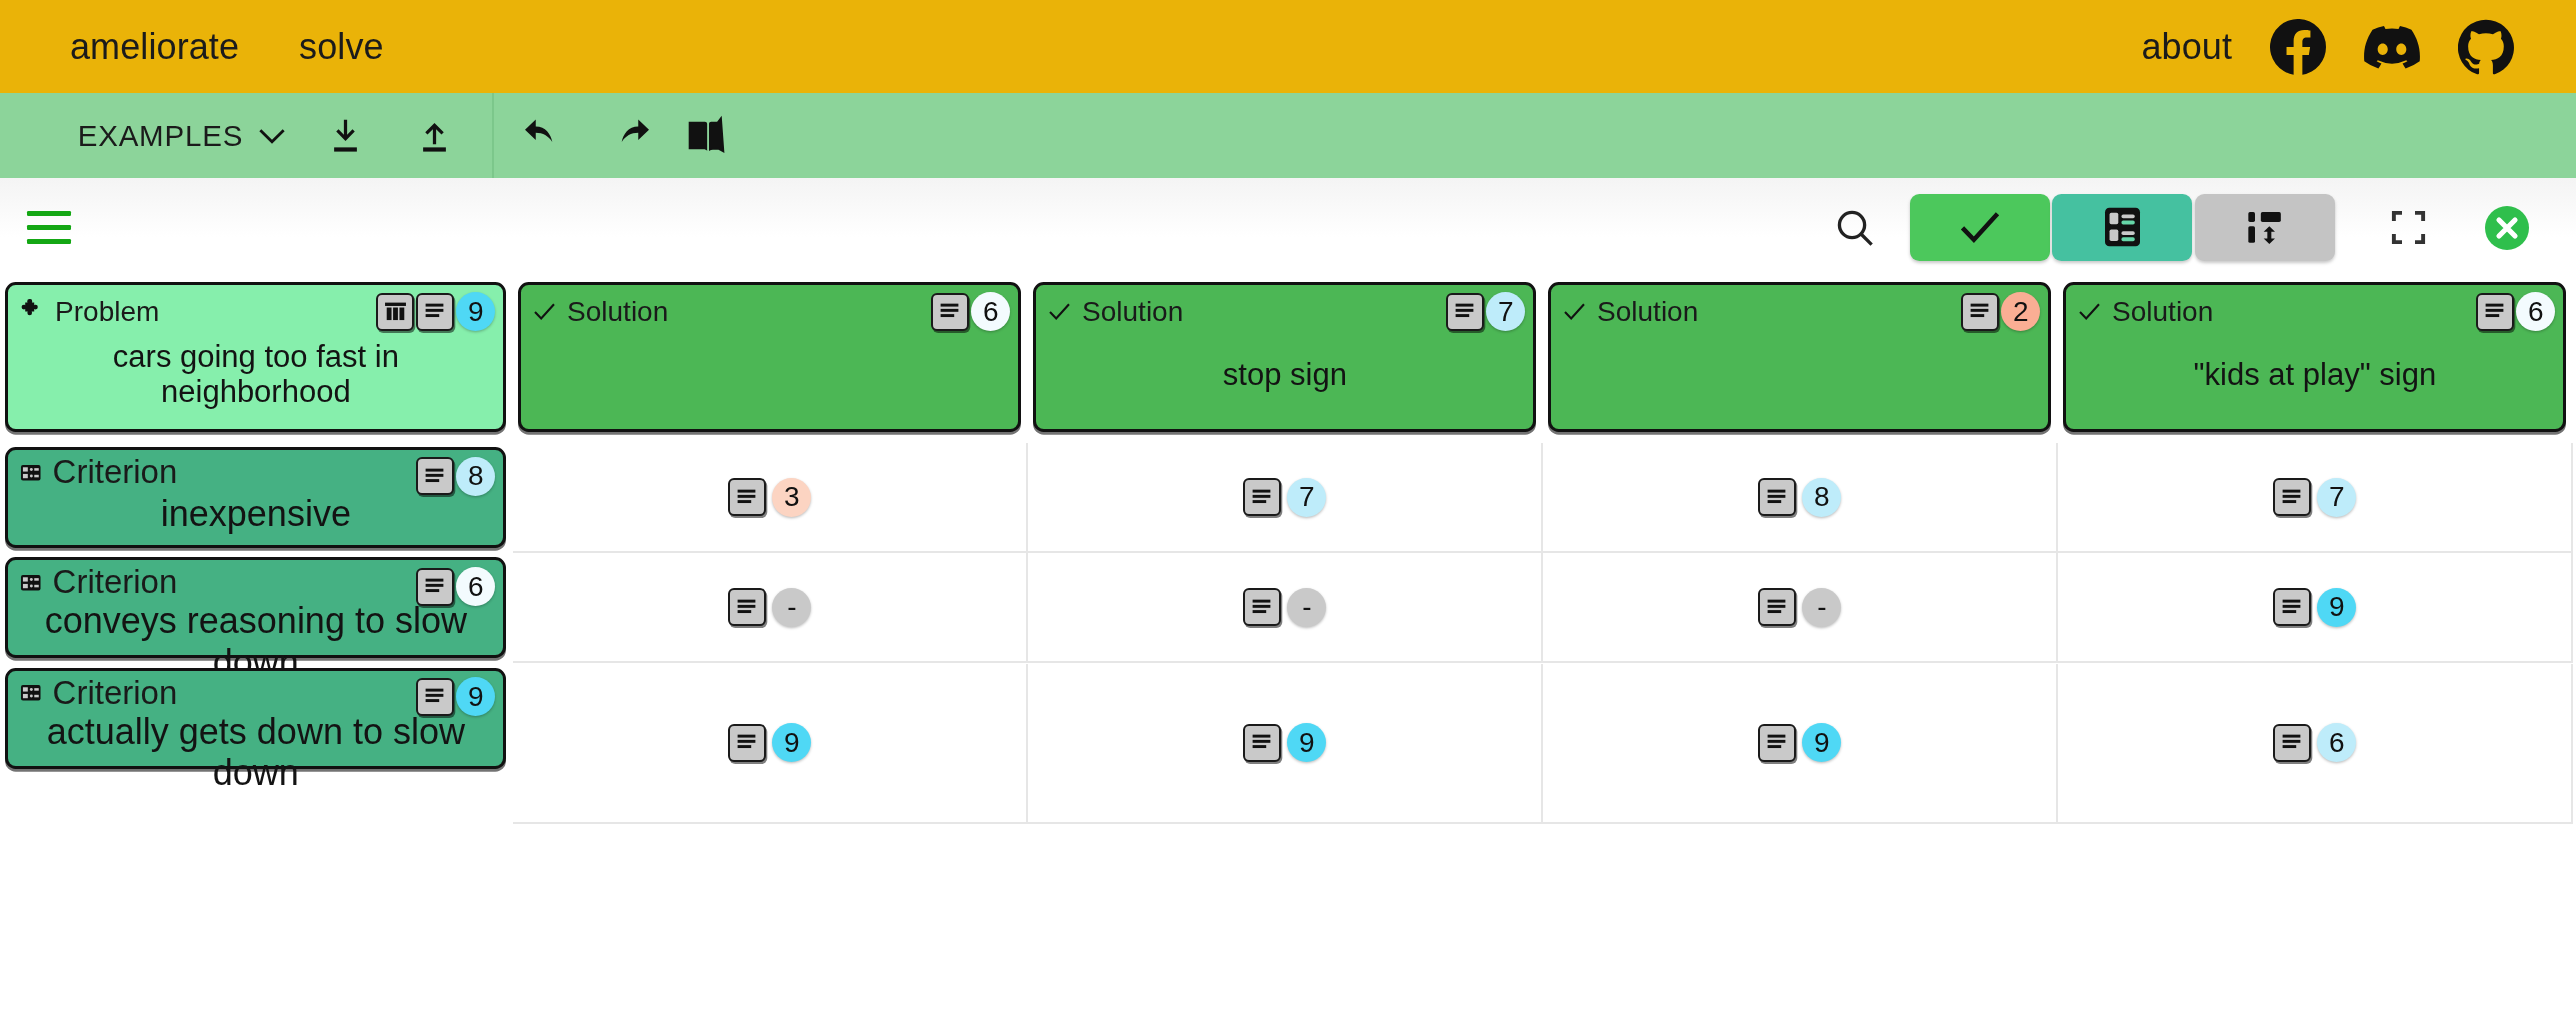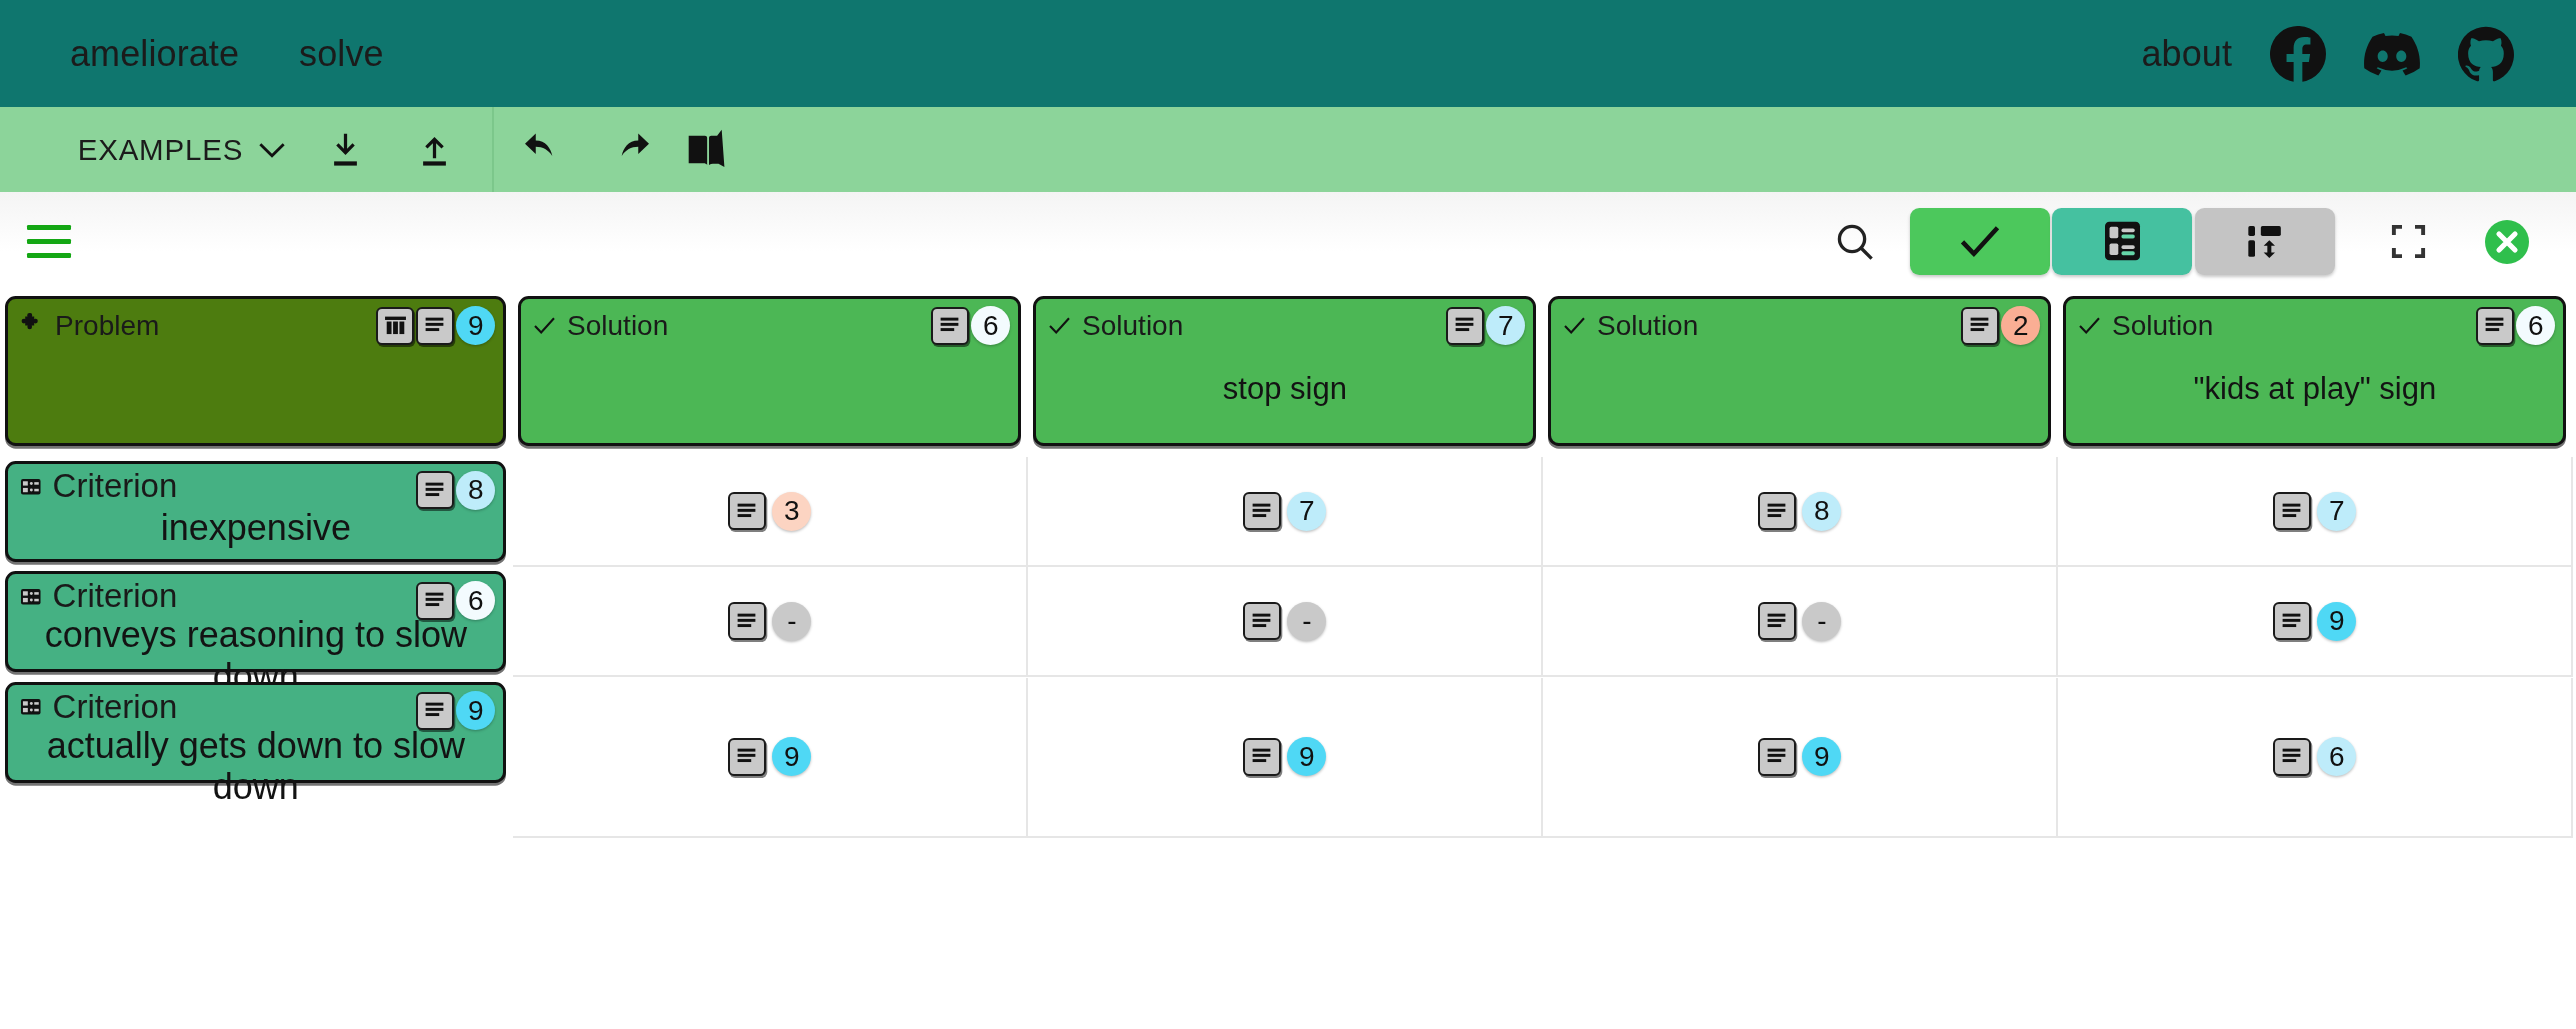--- a/index.html
+++ b/index.html
@@ -5,22 +5,22 @@
   * { box-sizing: border-box; margin: 0; padding: 0; }
   html, body {
     width: 2576px; height: 1029px;
     background: #ffffff;
     font-family: "Liberation Sans", sans-serif;
     overflow: hidden;
   }
 
   
   .topnav {
-    height: 107px;
-    background: #0f766e;
+    height: 93px;
+    background: #eab308;
     display: flex;
     align-items: center;
     padding: 0 0 0 0;
     position: relative;
   }
   .topnav-left { display: flex; align-items: center; gap: 60px; padding-left: 70px; }
   .nav-link {
     font-size: 36px;
     color: #1b1b1b;
     font-weight: 400;
@@ -109,21 +109,21 @@
   .card {
     margin: 5.4px 6.7px 8px 5.4px;
     height: 150px;
     border-radius: 10.7px;
     border: 3.4px solid #111;
     position: relative;
     display: flex;
     flex-direction: column;
     box-shadow: 0 2.7px 0 rgba(0,0,0,.55);
   }
-  .card.problem   { background: #4d7c0f; }
+  .card.problem   { background: #86efac; }
   .card.solution  { background: #4CB755; }
   .card.criterion { background: #45B183; }
 
   .card-type {
     display: flex; align-items: center; gap: 10.7px;
     padding: 6.7px 9.4px 0 12px;
     font-size: 28px; color: #1a1a1a;
     height: 46px;
   }
   .card-title {
@@ -324,20 +324,21 @@
     <div class="col-first">
       <div class="card problem">
         <div class="card-type">
           <span>
             <svg width="24" height="24" viewBox="0 0 24 24">
                 <path fill="#111" d="M9.5 2a2.3 2.3 0 00-2.3 2.3c0 .5.15.95.4 1.32H5.2v2.6c-.37-.26-.82-.4-1.32-.4a2.3 2.3 0 000 4.6c.5 0 .95-.15 1.32-.4v2.6h2.6c-.26.37-.4.82-.4 1.32a2.3 2.3 0 004.6 0c0-.5-.14-.95-.4-1.32h2.6v-2.6c.37.25.82.4 1.32.4a2.3 2.3 0 000-4.6c-.5 0-.95.14-1.32.4V5.62h-2.4c.25-.37.4-.82.4-1.32A2.3 2.3 0 009.5 2z"></path>
               </svg>
           </span>
           <span>Problem</span>
         </div>
+        <div class="card-title">cars going too fast in neighborhood</div>
         <div class="card-corner">
           <span class="chip">
             <svg width="23" height="23" viewBox="0 0 22 22">
               <rect x="1" y="2.5" width="20" height="3.2" fill="#111"></rect>
               <rect x="2.6" y="7.2" width="4.6" height="12" fill="#111"></rect>
               <rect x="8.7" y="7.2" width="4.6" height="12" fill="#111"></rect>
               <rect x="14.8" y="7.2" width="4.6" height="12" fill="#111"></rect>
             </svg>
           </span>
           <span class="chip">

